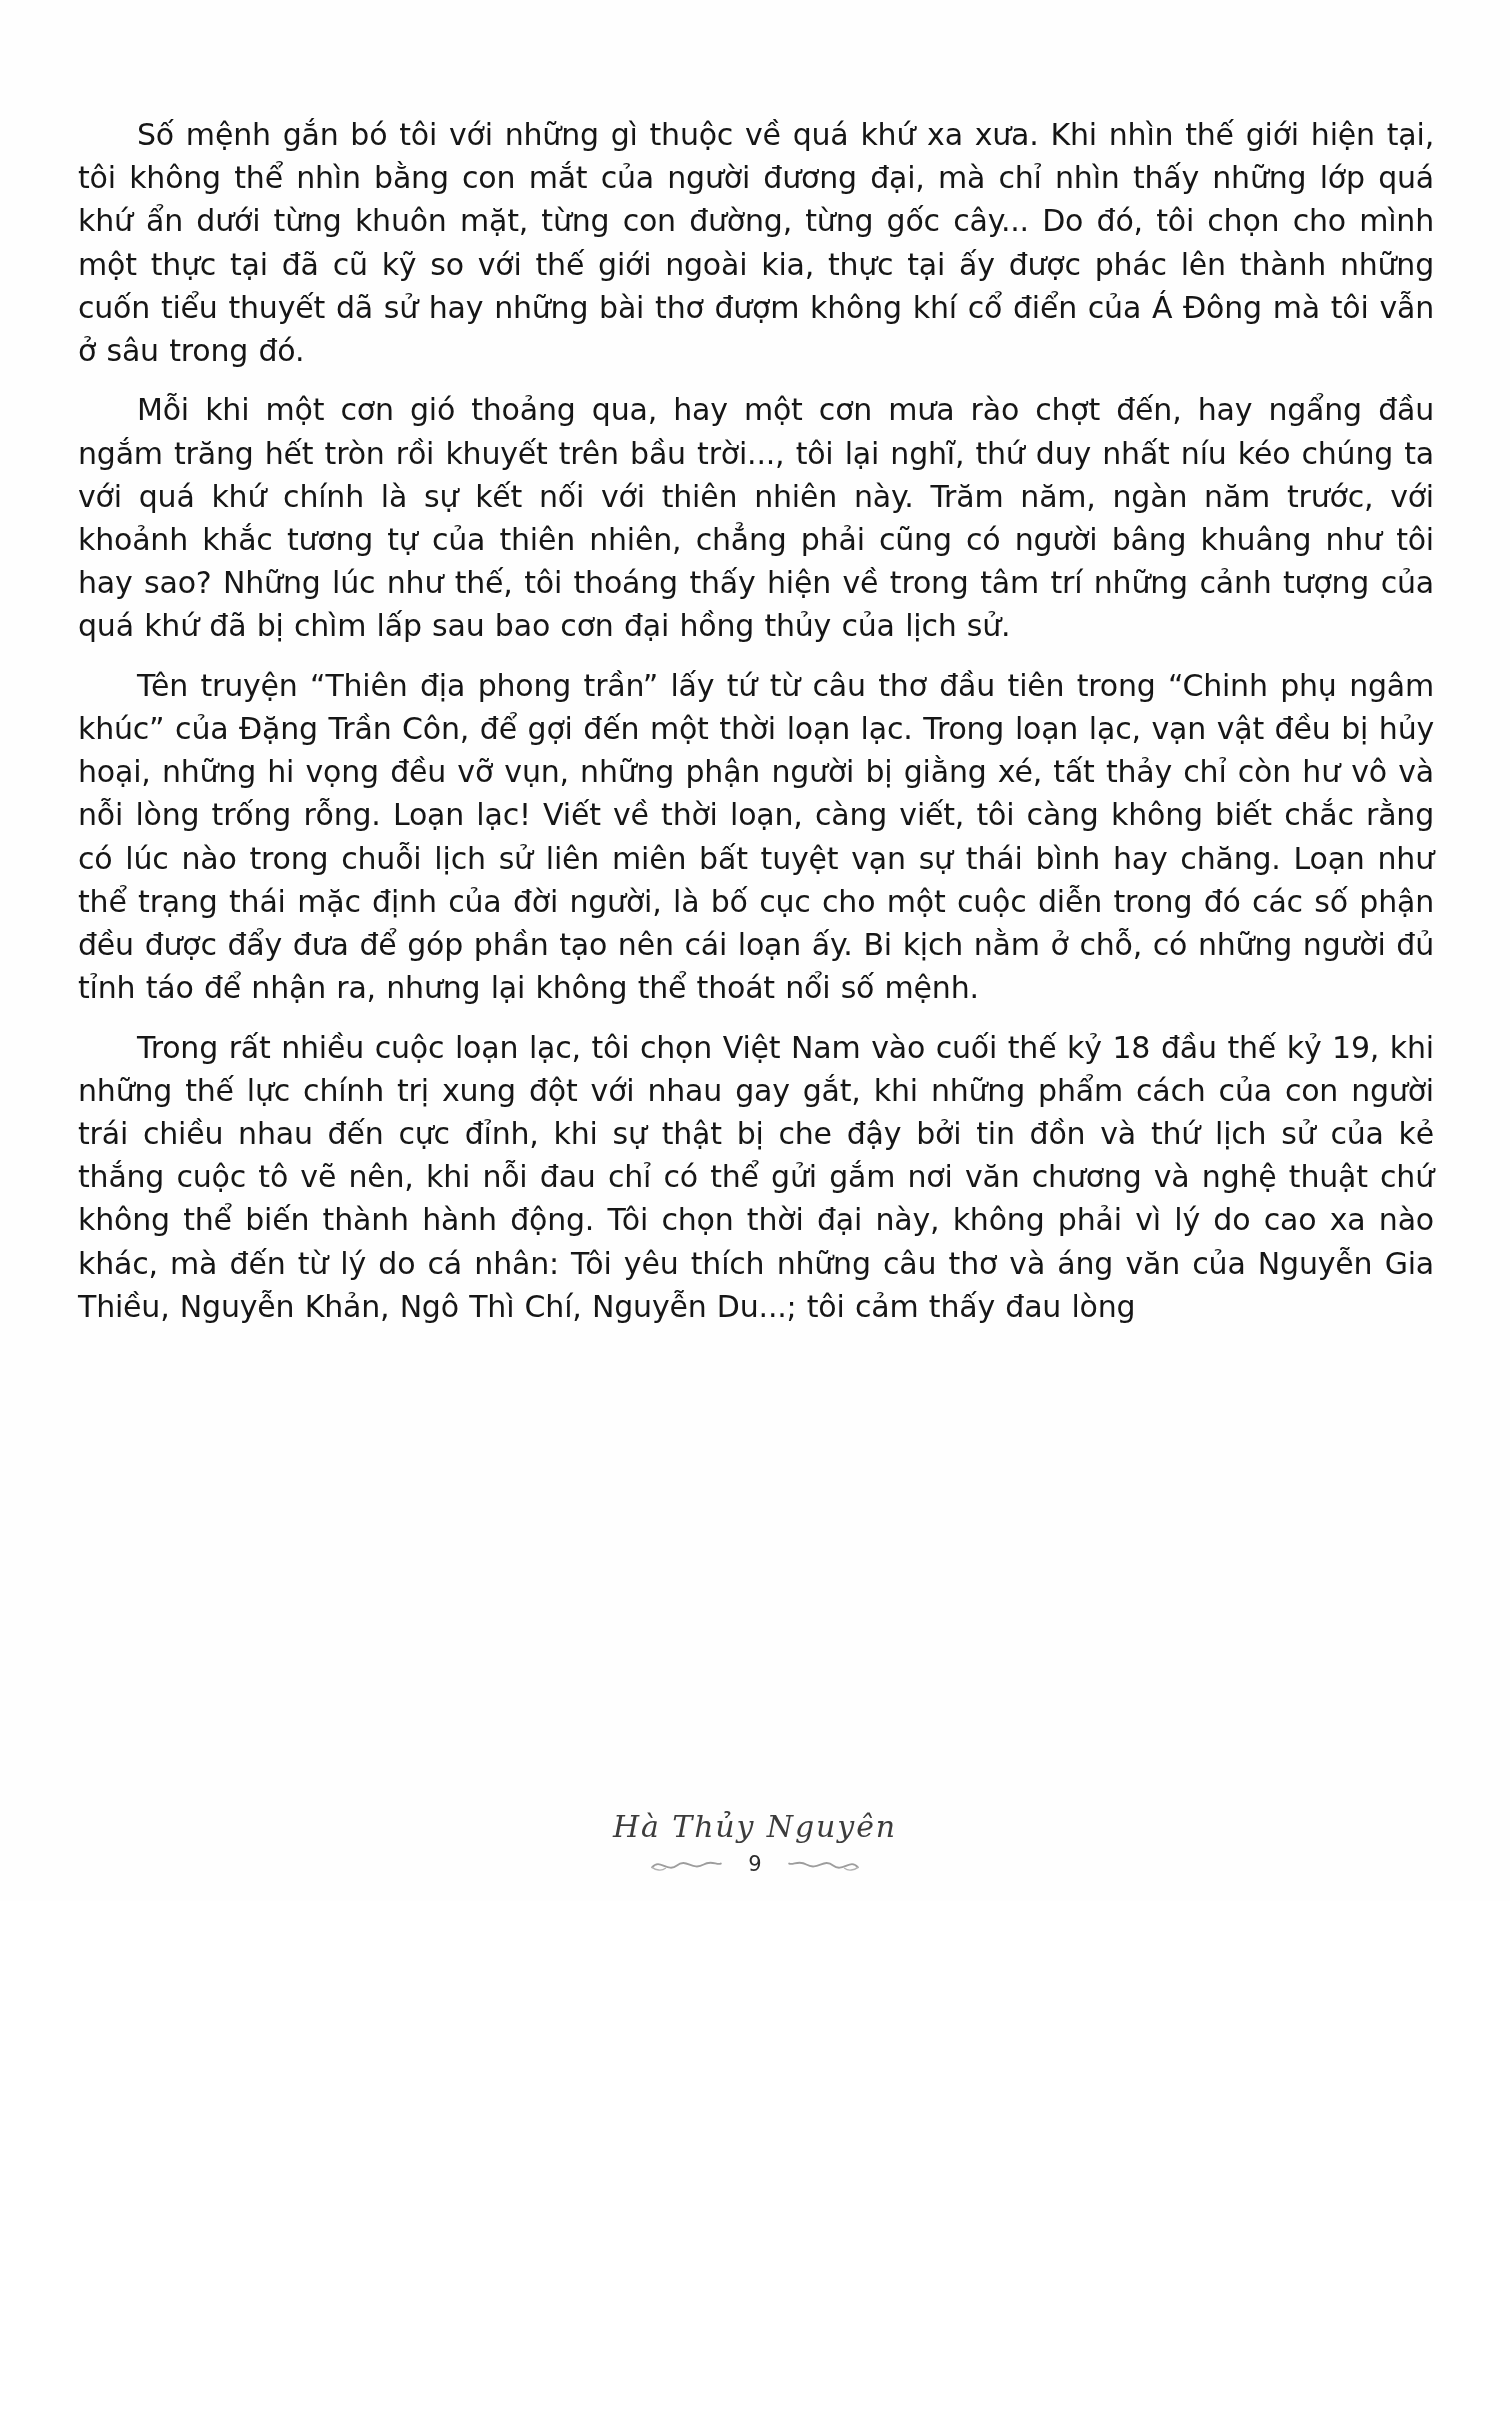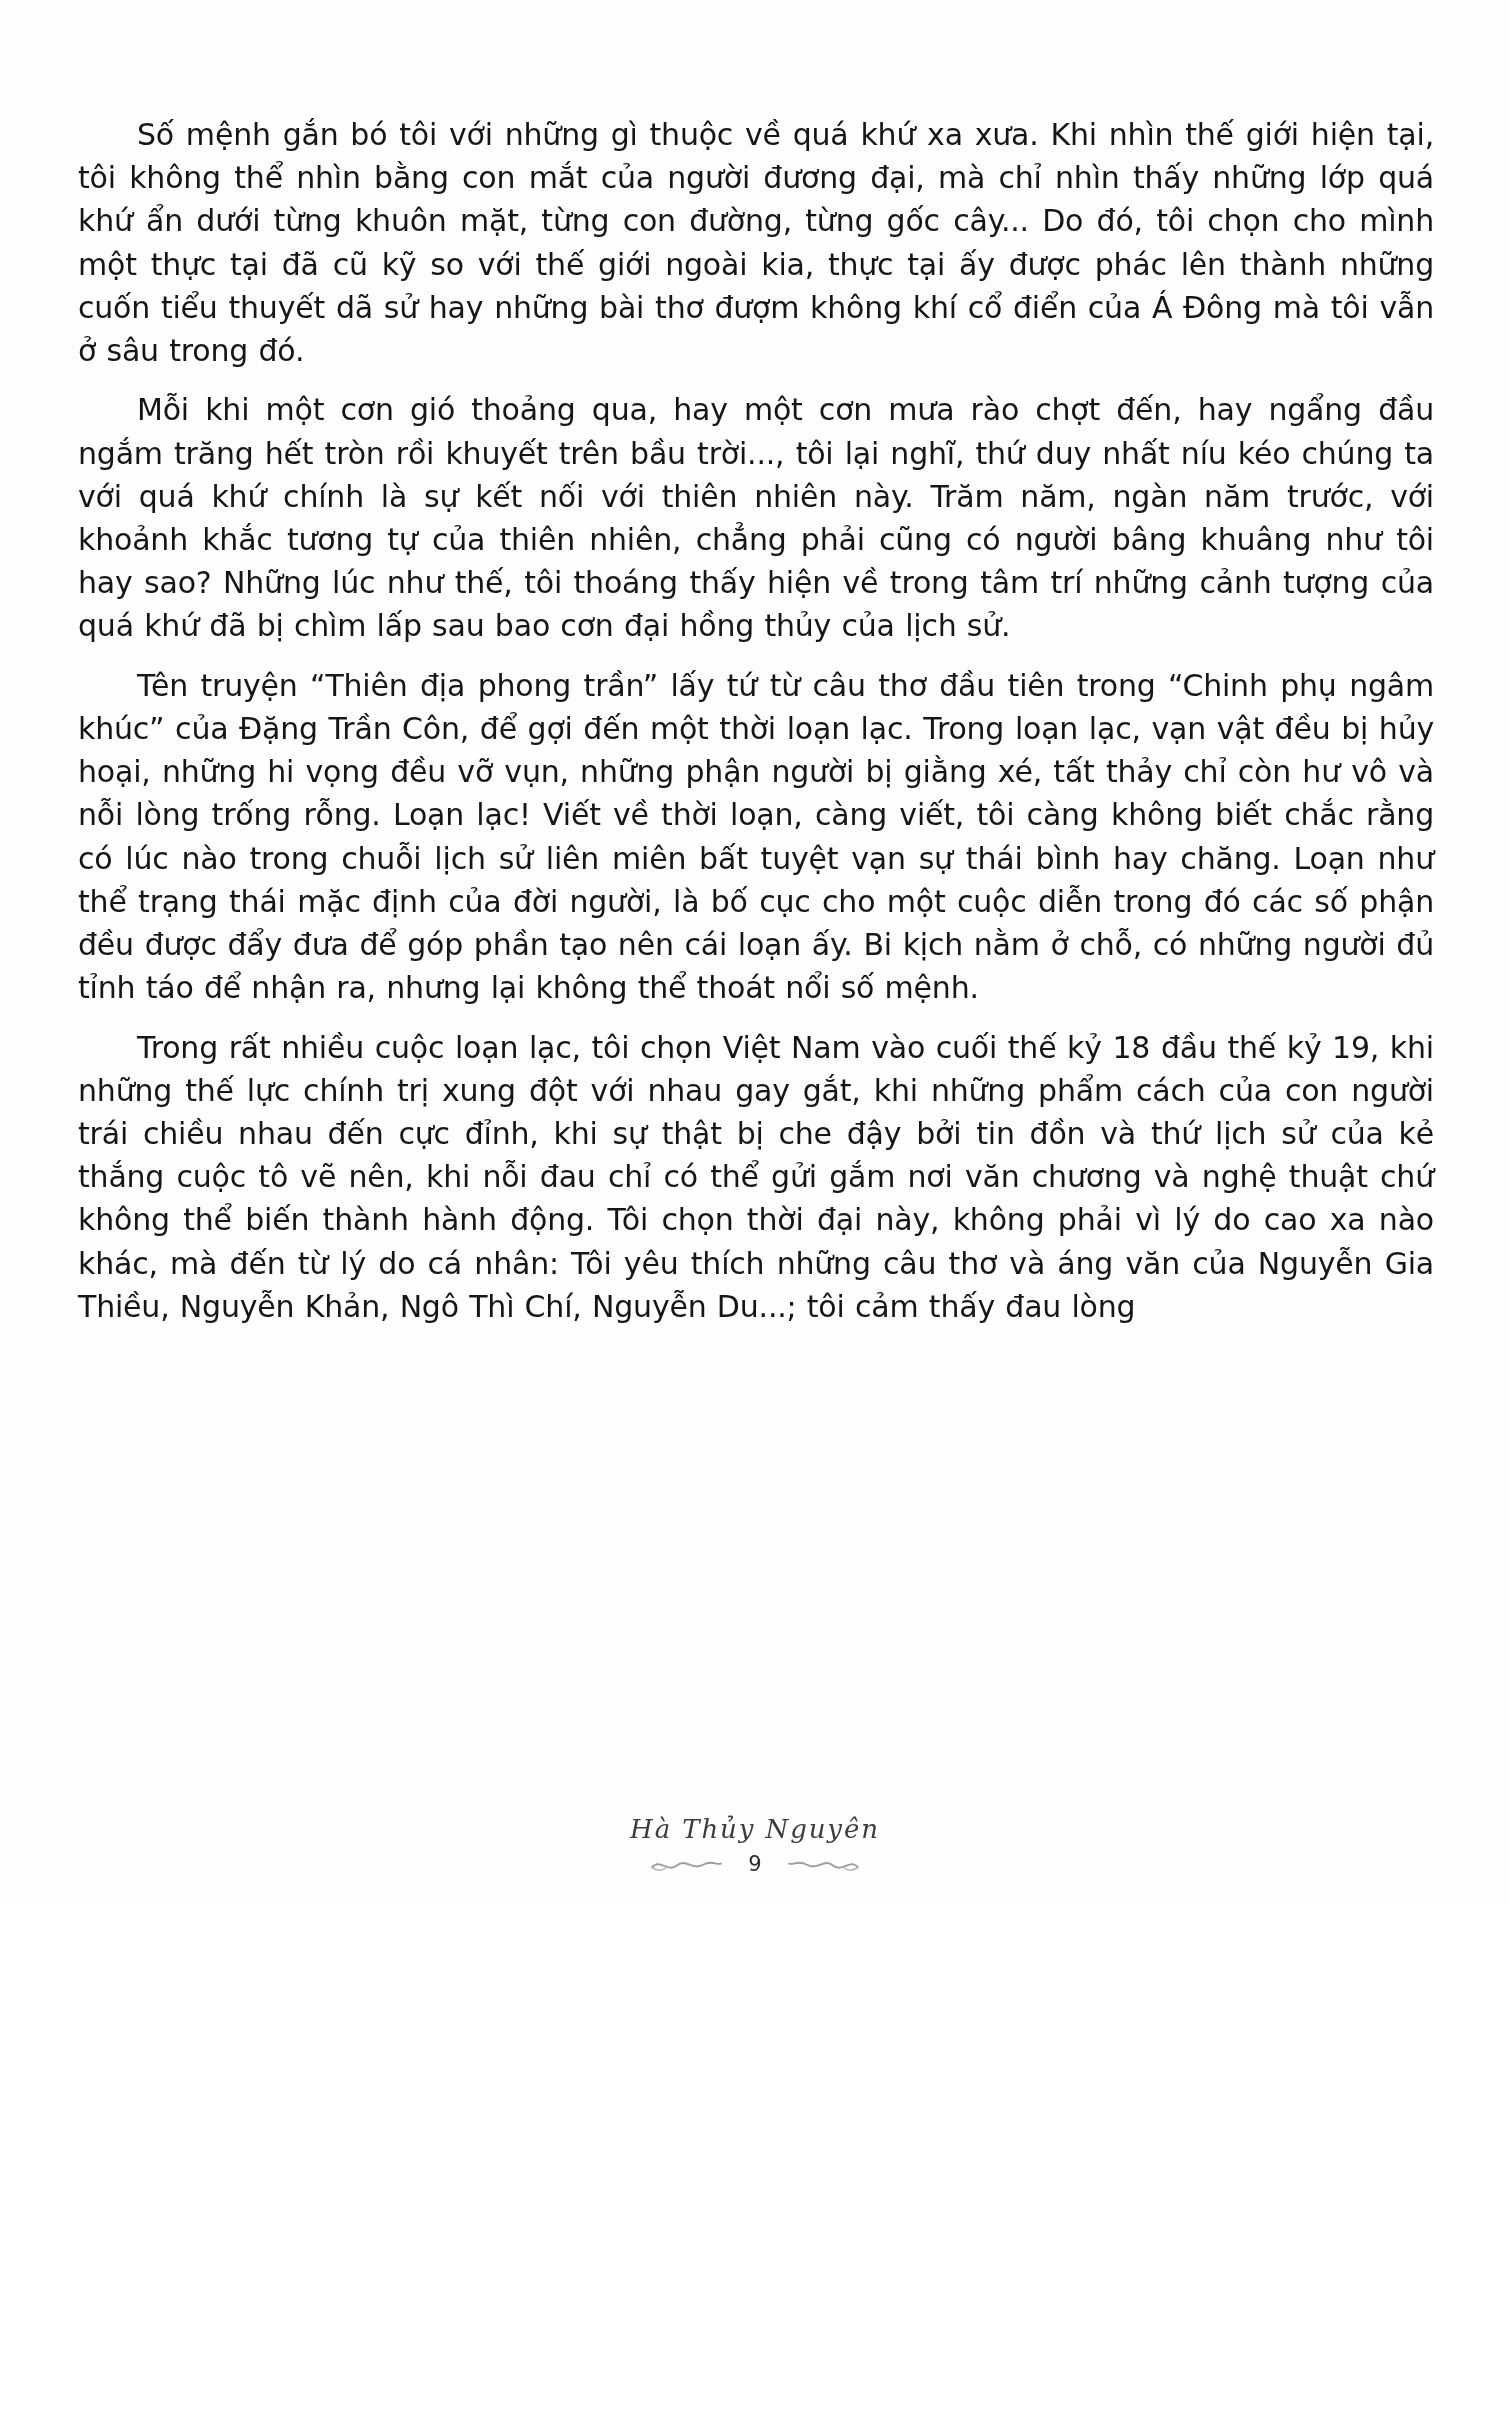--- a/index.html
+++ b/index.html
@@ -31,21 +31,21 @@
   .page-footer {
     position: absolute;
     left: 0;
     right: 0;
     bottom: 25px;
     text-align: center;
   }
   .signature {
     font-family: "DejaVu Serif", "Liberation Serif", serif;
     font-style: italic;
-    font-size: 26px;
+    font-size: 30px;
     color: #3c3c3c;
     letter-spacing: 1.9px;
     margin-bottom: 7.6px;
   }
   .flourish-row {
     display: flex;
     align-items: center;
     justify-content: center;
     gap: 25px;
   }

